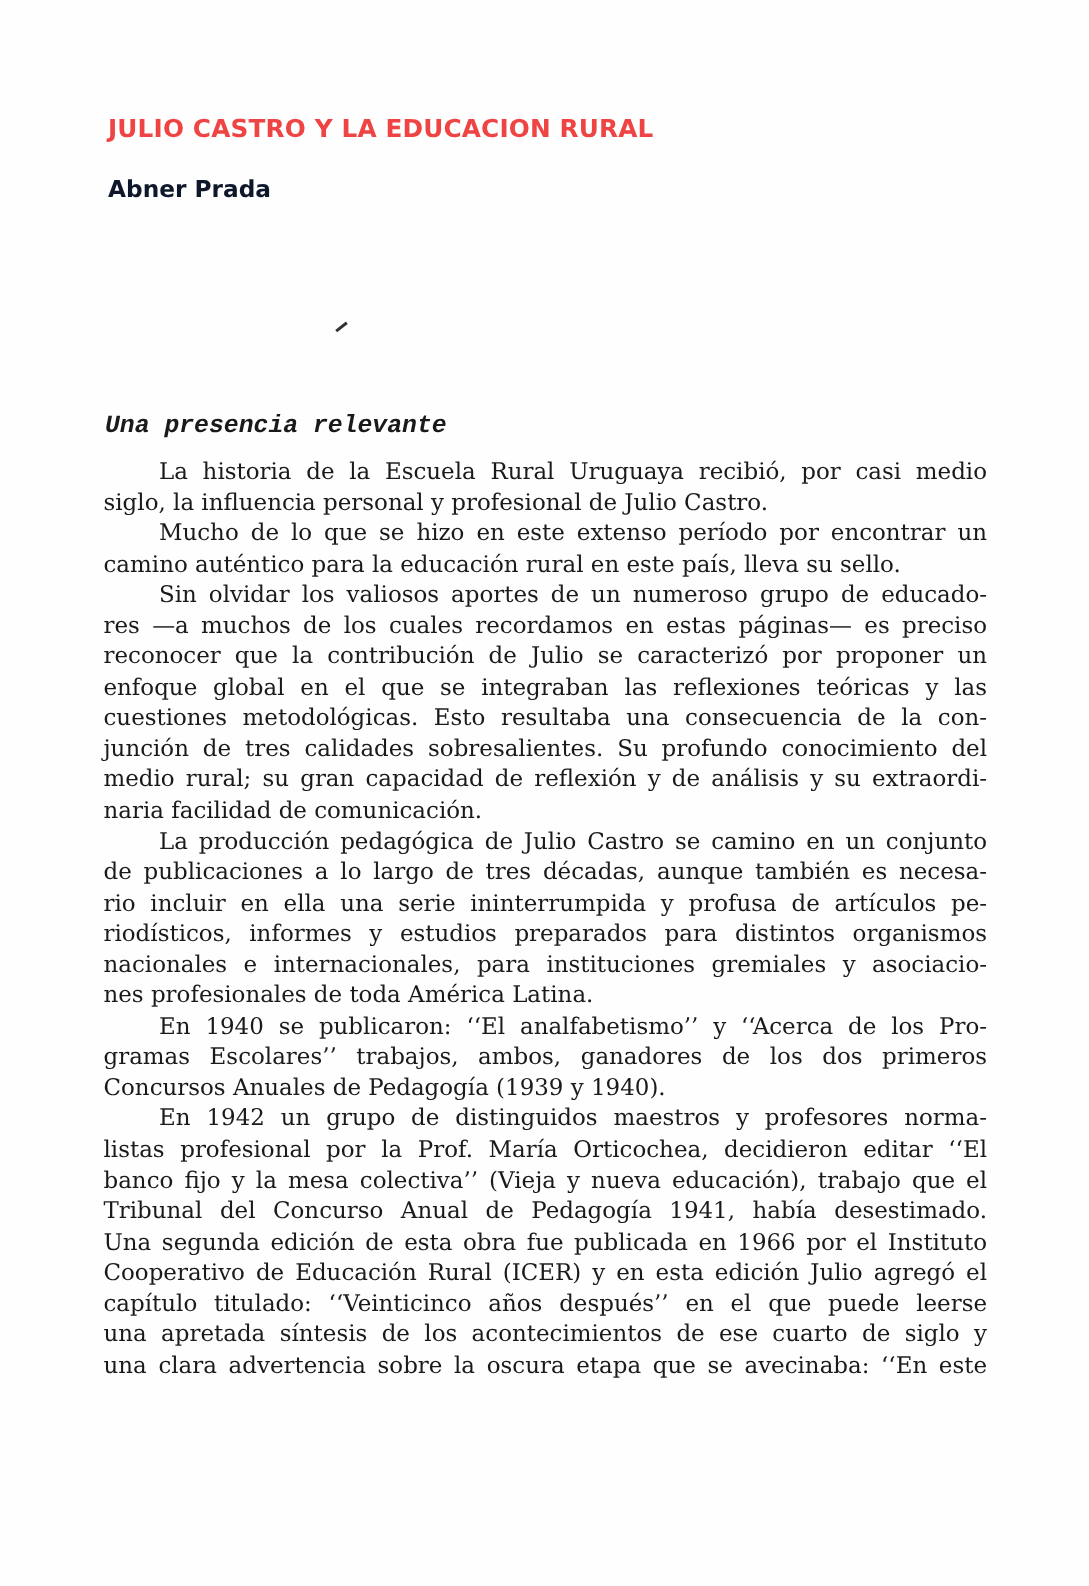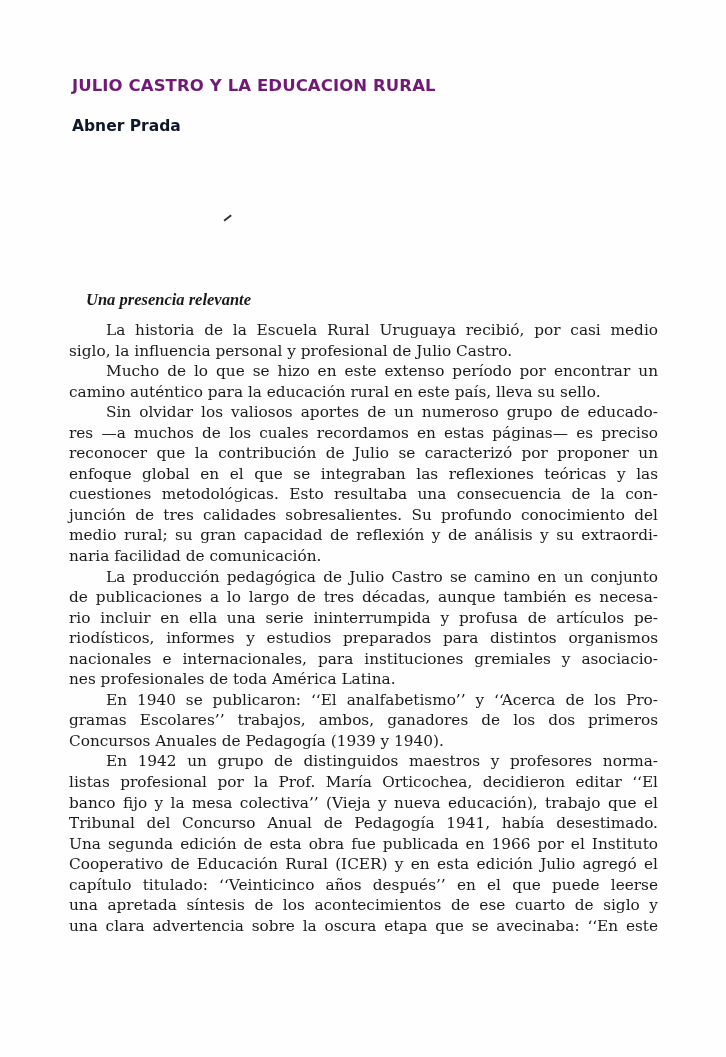--- a/index.html
+++ b/index.html
@@ -22,21 +22,21 @@
       background: #fefefe;
     }
     .title {
       position: absolute;
       left: 72px;
       top: 76px;
       font-family: "DejaVu Sans", sans-serif;
       font-weight: bold;
       font-size: 16.5px;
       letter-spacing: 0.1px;
-      color: #701a75;
+      color: #ef4444;
       margin: 0;
       white-space: nowrap;
     }
     .author {
       position: absolute;
       left: 72px;
       top: 117px;
       font-family: "DejaVu Sans", sans-serif;
       font-weight: bold;
       font-size: 15.5px;
@@ -50,31 +50,31 @@
       top: 217px;
       width: 9px;
       height: 1.5px;
       background: #333;
       transform: rotate(-38deg);
     }
     .section-heading {
       position: absolute;
       left: 70px;
       top: 274px;
-      font-family: Liberation Serif, serif;
+      font-family: Liberation Mono, monospace;
       font-style: italic;
       font-size: 16.5px;
       color: #1a1a1a;
-      margin: 16px;
+      margin: 0;
       white-space: nowrap;
     }
     .body-text {
       position: absolute;
       left: 69px;
-      top: 320px;
+      top: 304px;
       width: 589px;
       font-family: "DejaVu Serif", serif;
       font-size: 15.3px;
       line-height: 20.55px;
       color: #1a1a1a;
     }
     .line {
       display: block;
       white-space: nowrap;
       text-align: justify;

